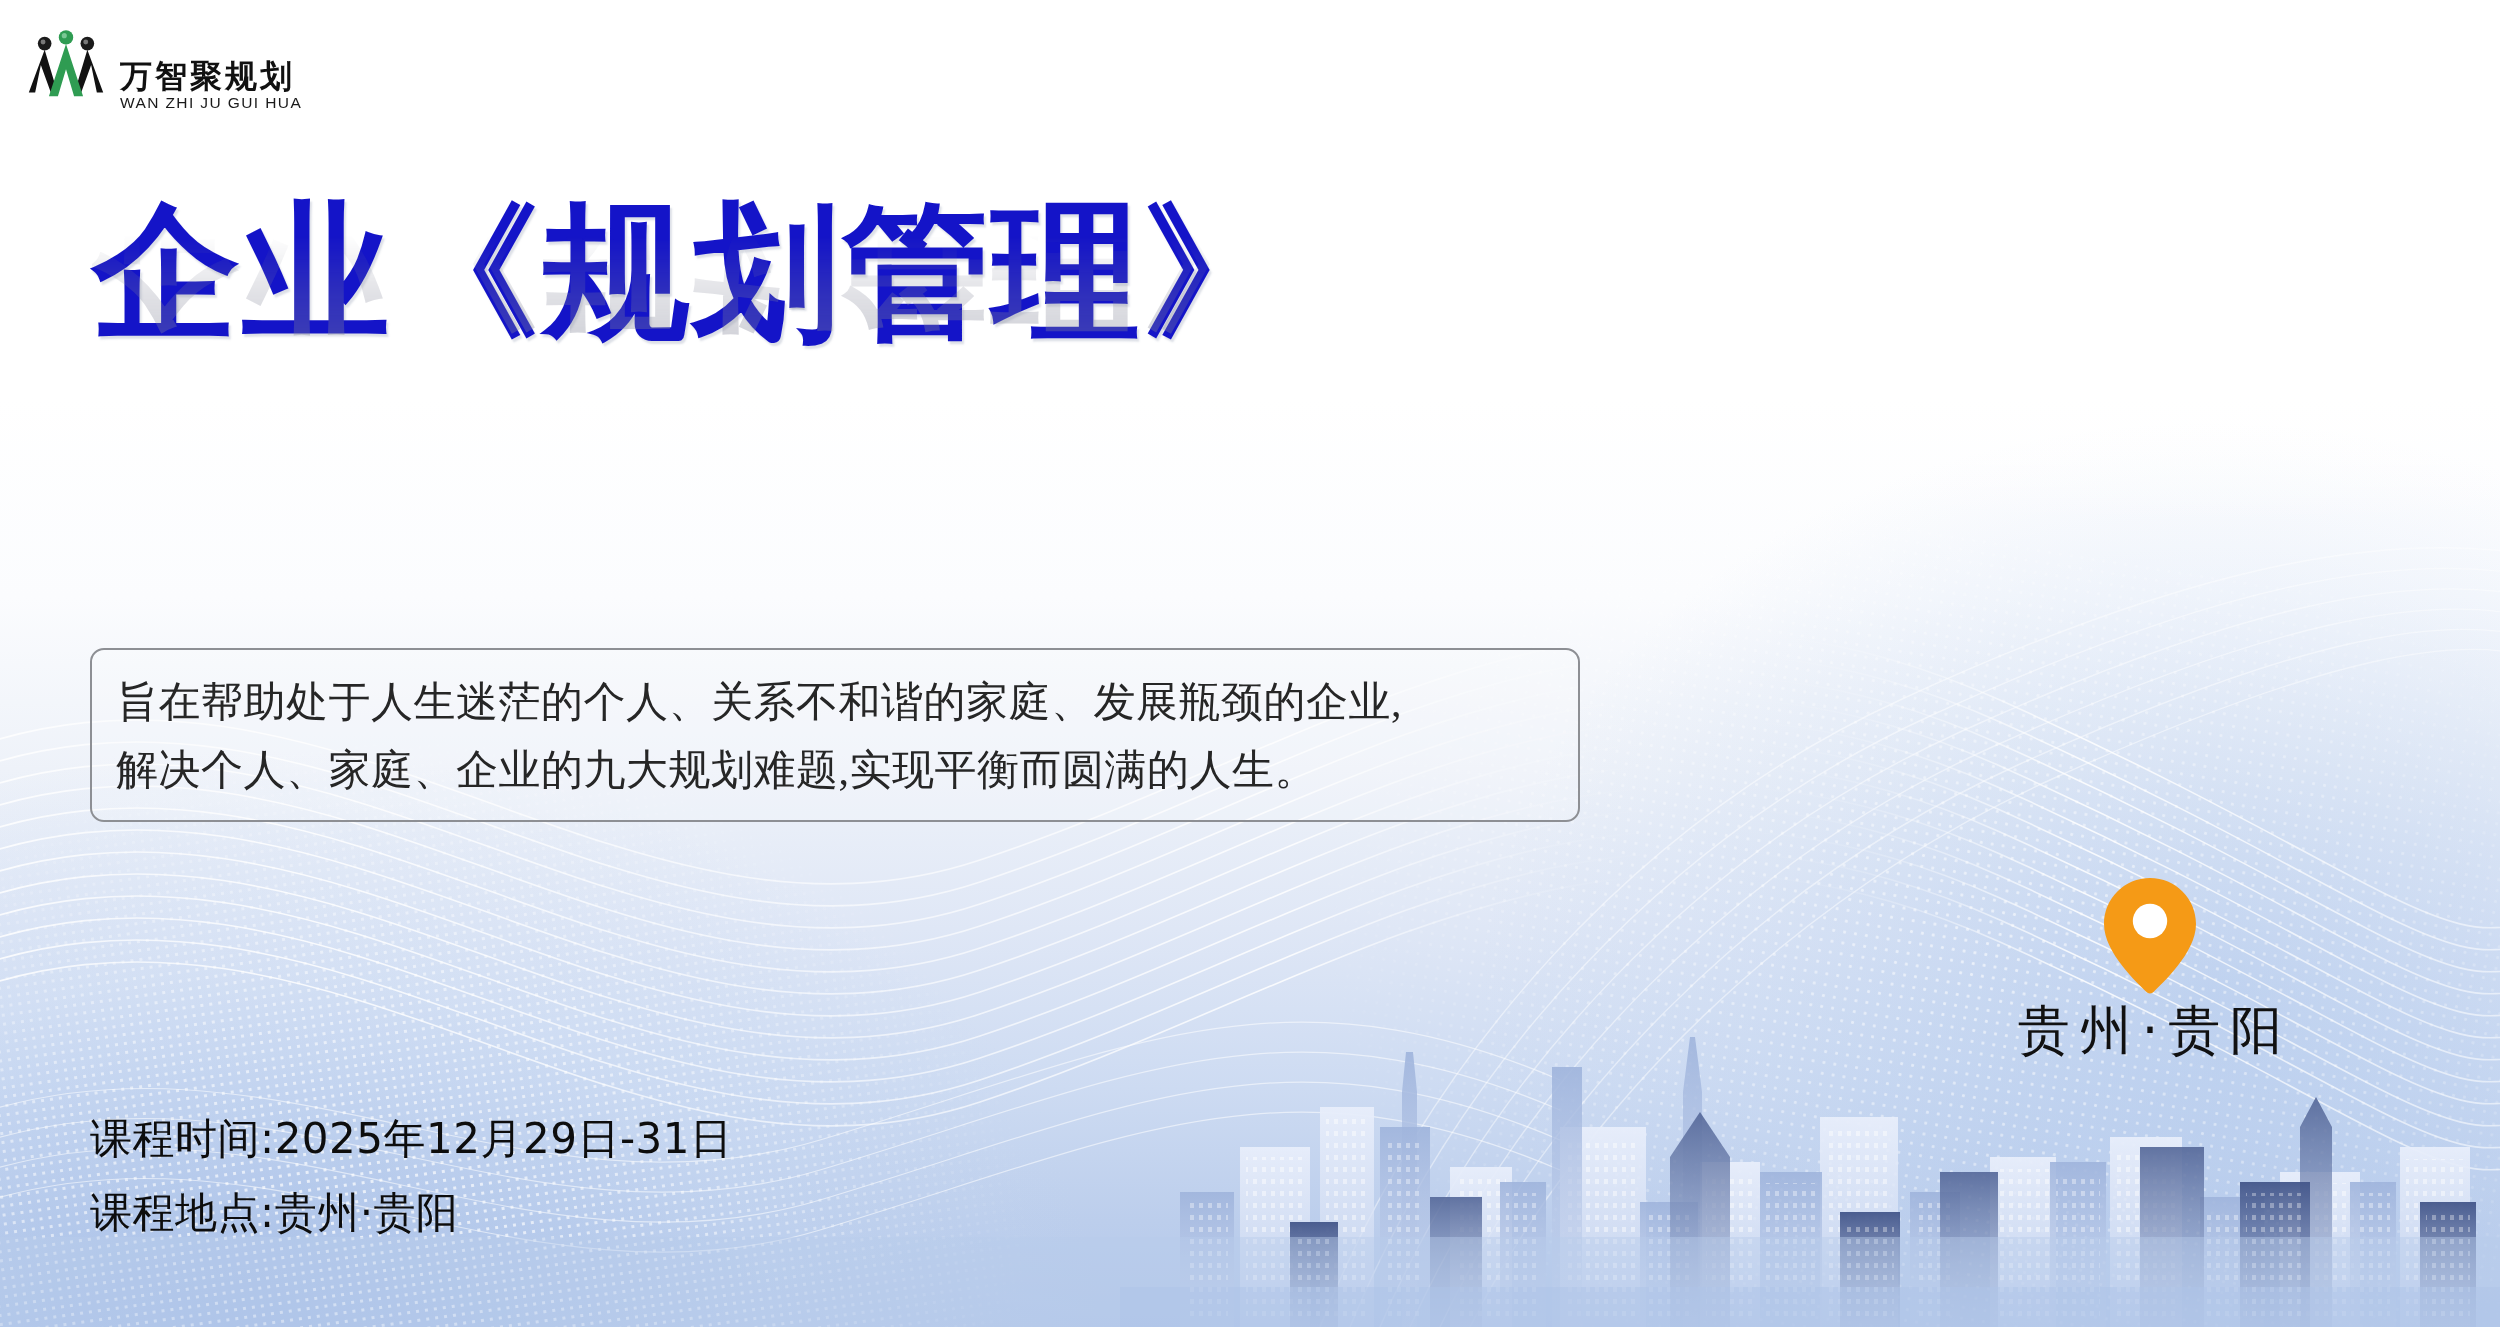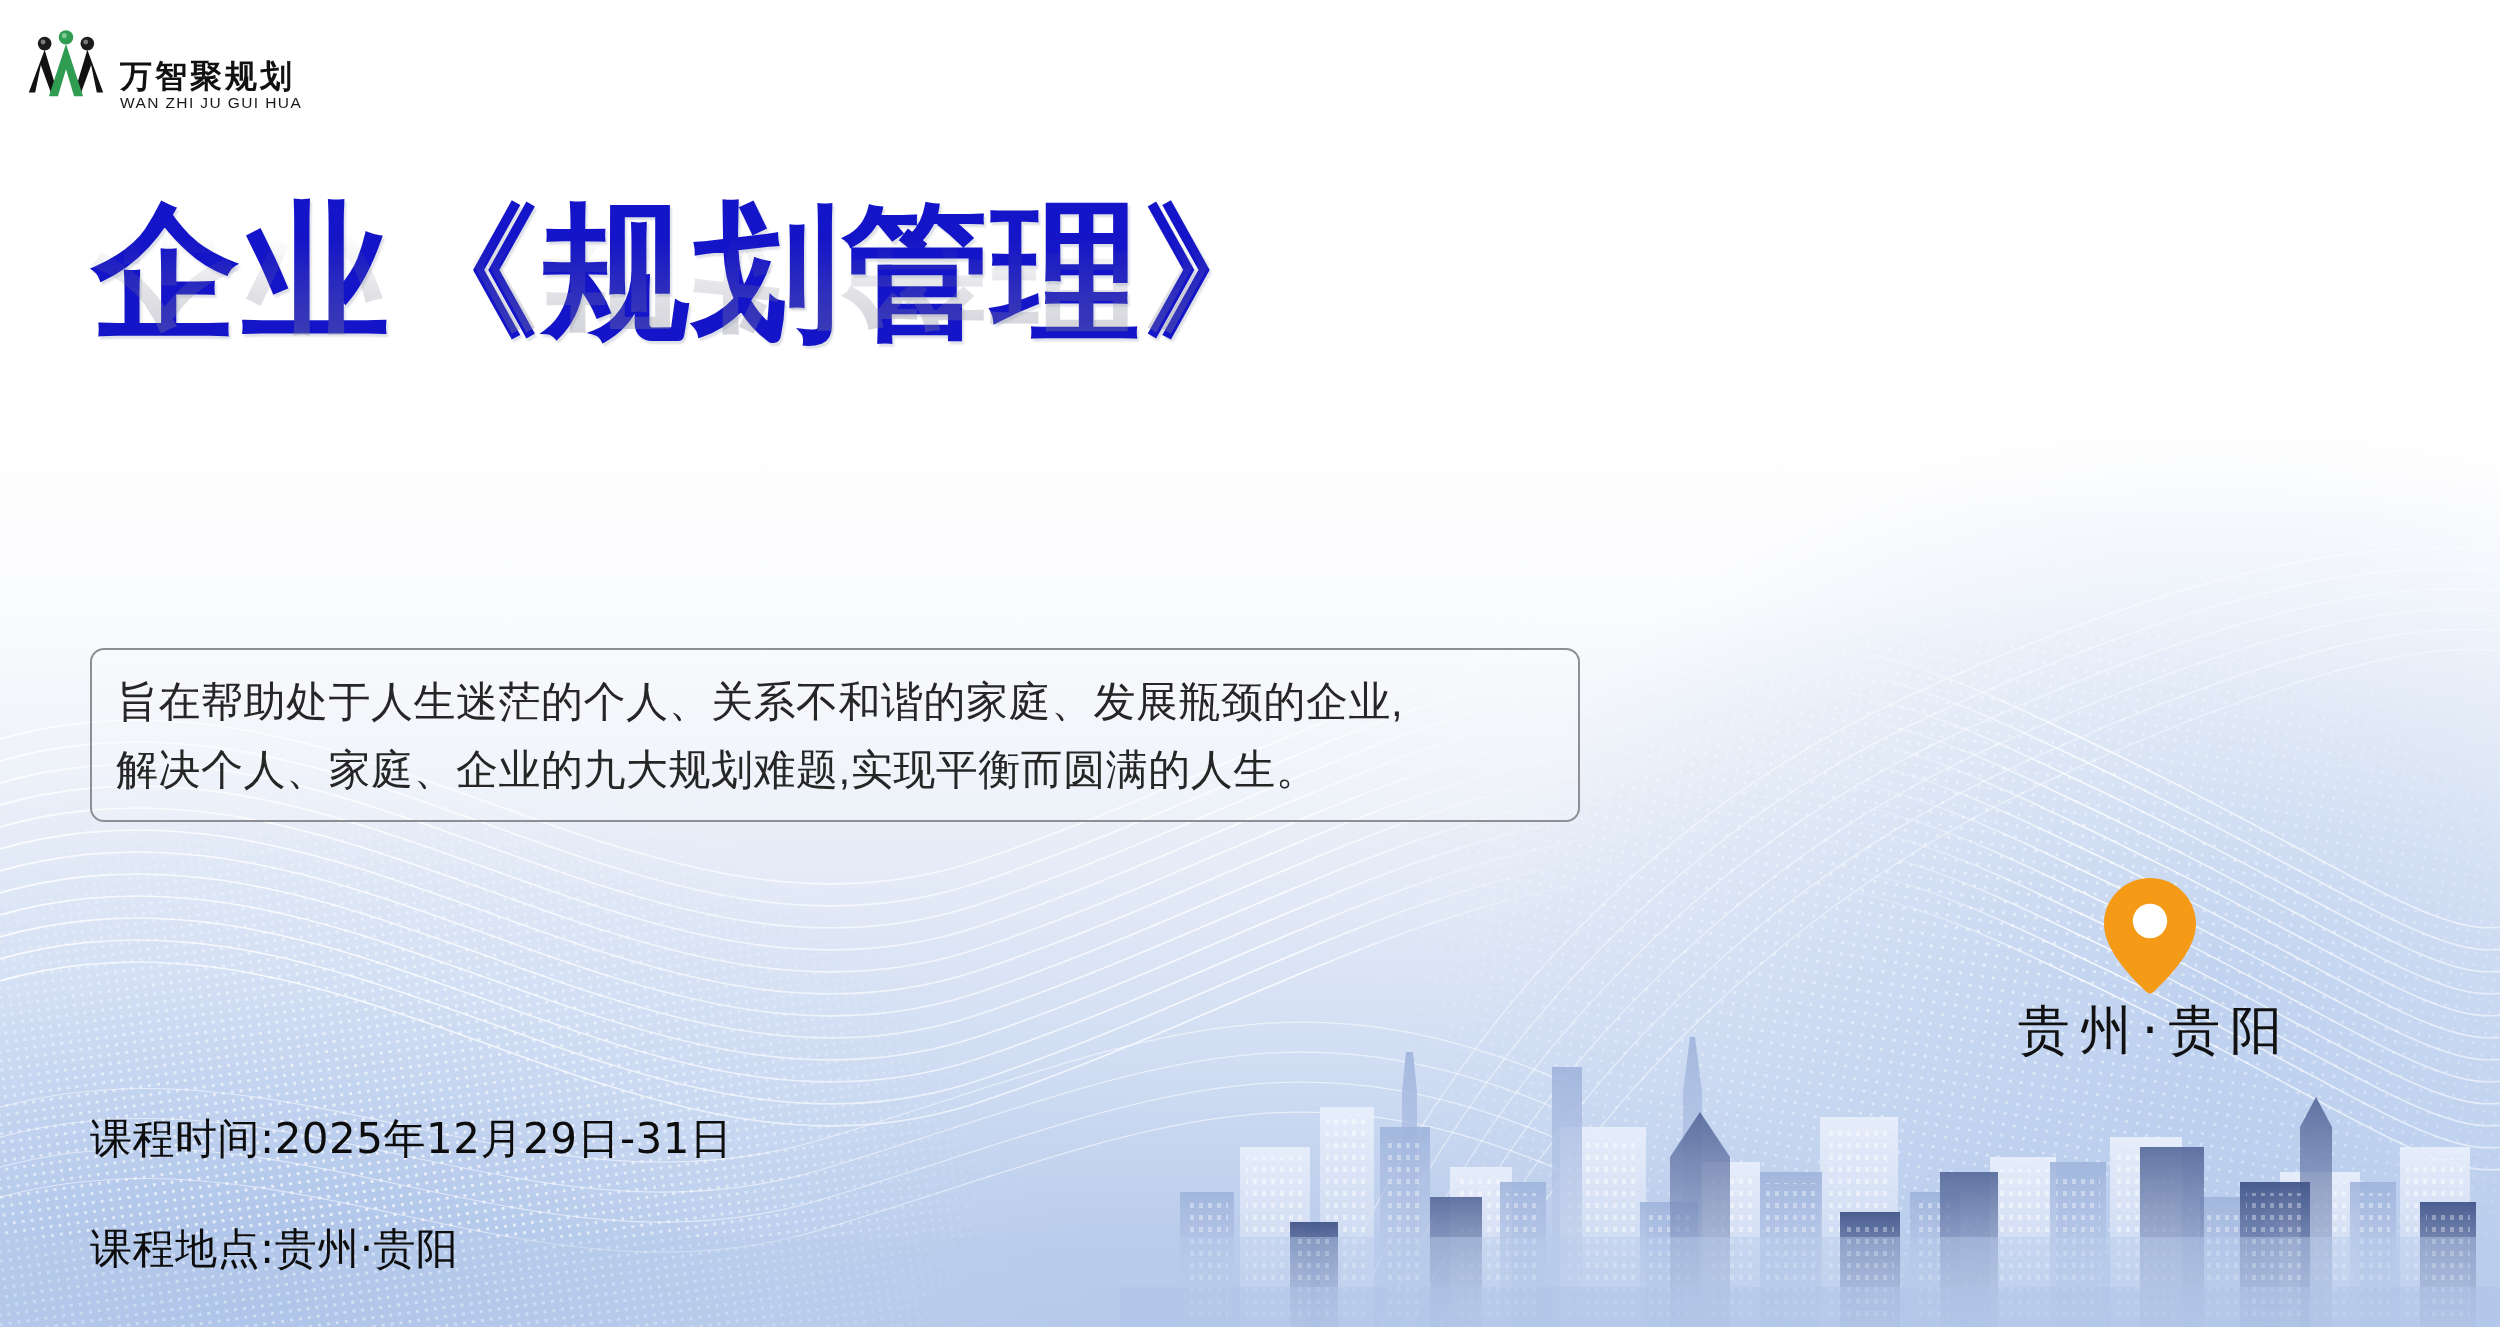--- a/index.html
+++ b/index.html
@@ -80,36 +80,36 @@
   }
 
   
   .desc-box{
     position:absolute;left:90px;top:648px;width:1490px;
     border:2px solid #8d8f94;border-radius:14px;
     padding:18px 22px 16px 24px;
     background:rgba(255,255,255,.18);
   }
   .desc-line{
-    font-family:Liberation Sans, sans-serif;
+    font-family:Liberation Serif, serif;
     font-size:42px;color:#262626;line-height:1.62;letter-spacing:.5px;white-space:nowrap;
   }
 
   
   .tagline{
     position:absolute;left:118px;top:843px;
     font-family:"DejaVu Sans","Liberation Sans",sans-serif;
     font-size:58px;font-weight:700;color:#111;letter-spacing:6px;white-space:nowrap;
   }
 
   
   .course-info{position:absolute;left:90px;top:1118px;}
   .course-row{
     font-family:"DejaVu Sans","Liberation Sans",sans-serif;
-    font-size:42px;color:#0d0d0d;line-height:1;margin-bottom:68px;white-space:nowrap;letter-spacing:.5px;
+    font-size:42px;color:#0d0d0d;line-height:1;margin-bottom:32px;white-space:nowrap;letter-spacing:.5px;
   }
   .course-row:last-child{margin-bottom:17px;}
 
   
   .location-block{
     position:absolute;left:1960px;top:876px;width:380px;text-align:center;
   }
   .pin{display:block;margin:0 auto;}
   .location-name{
     font-family:"DejaVu Sans","Liberation Sans",sans-serif;

